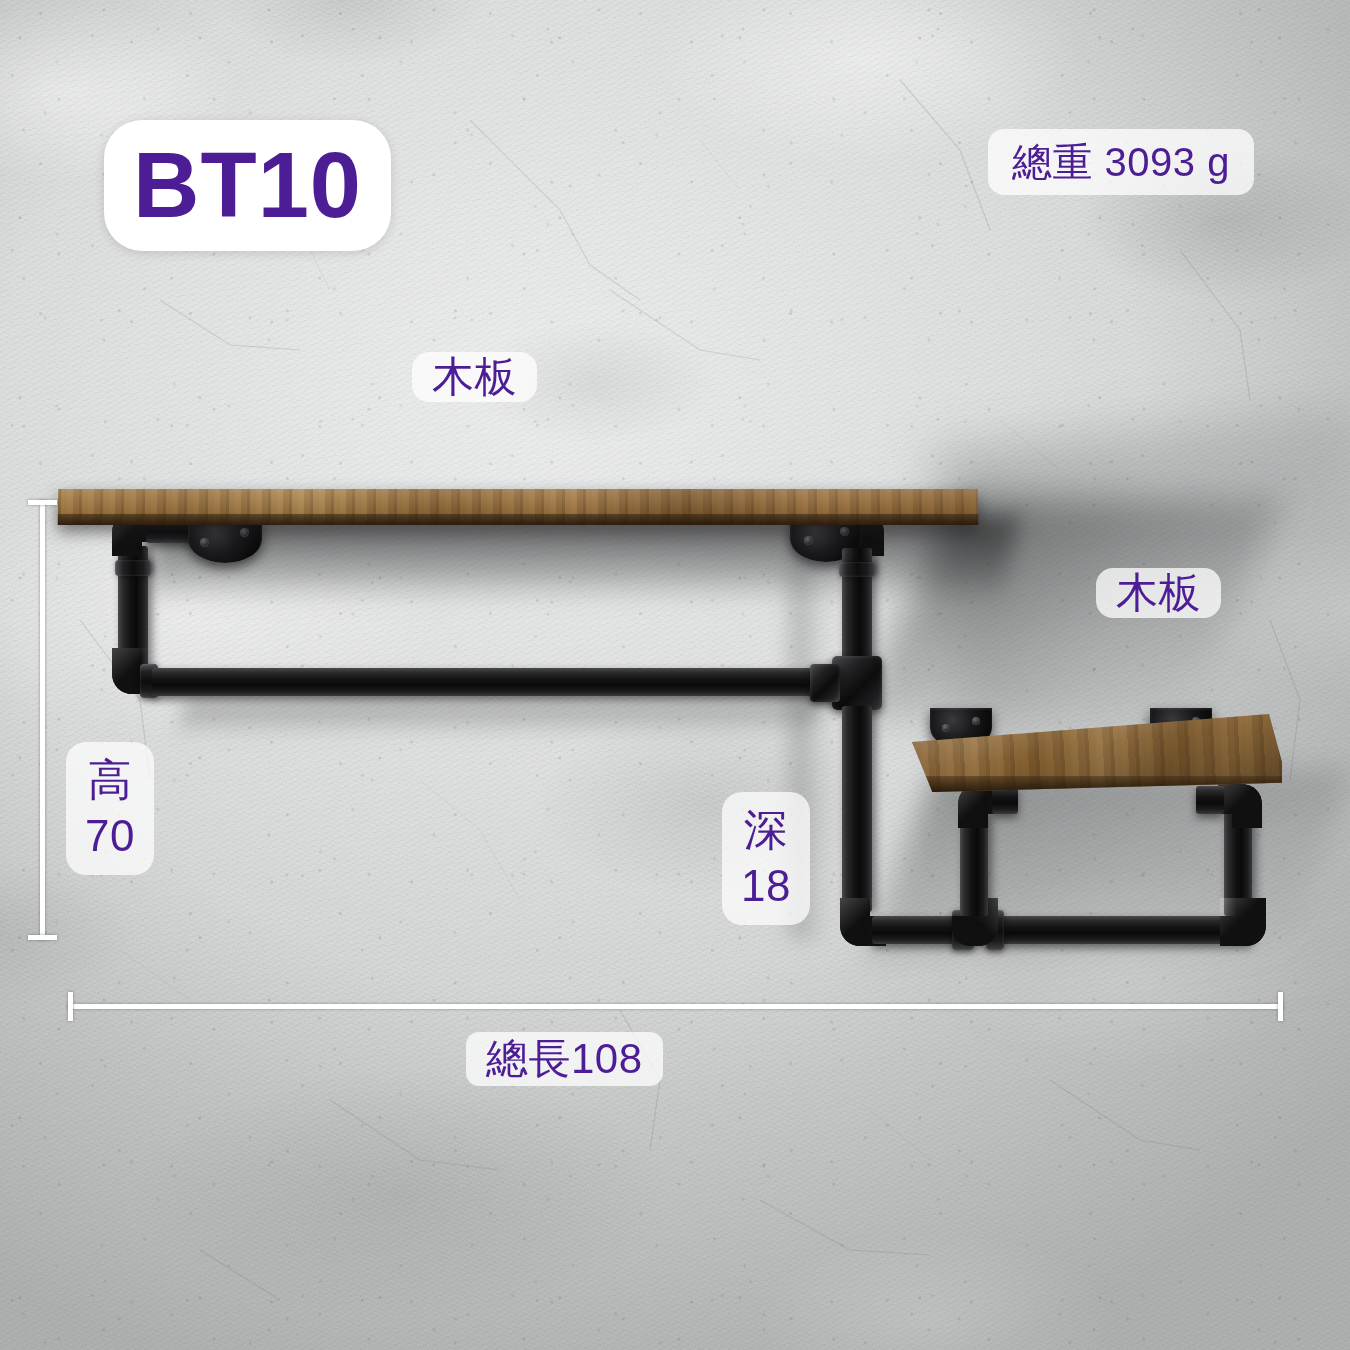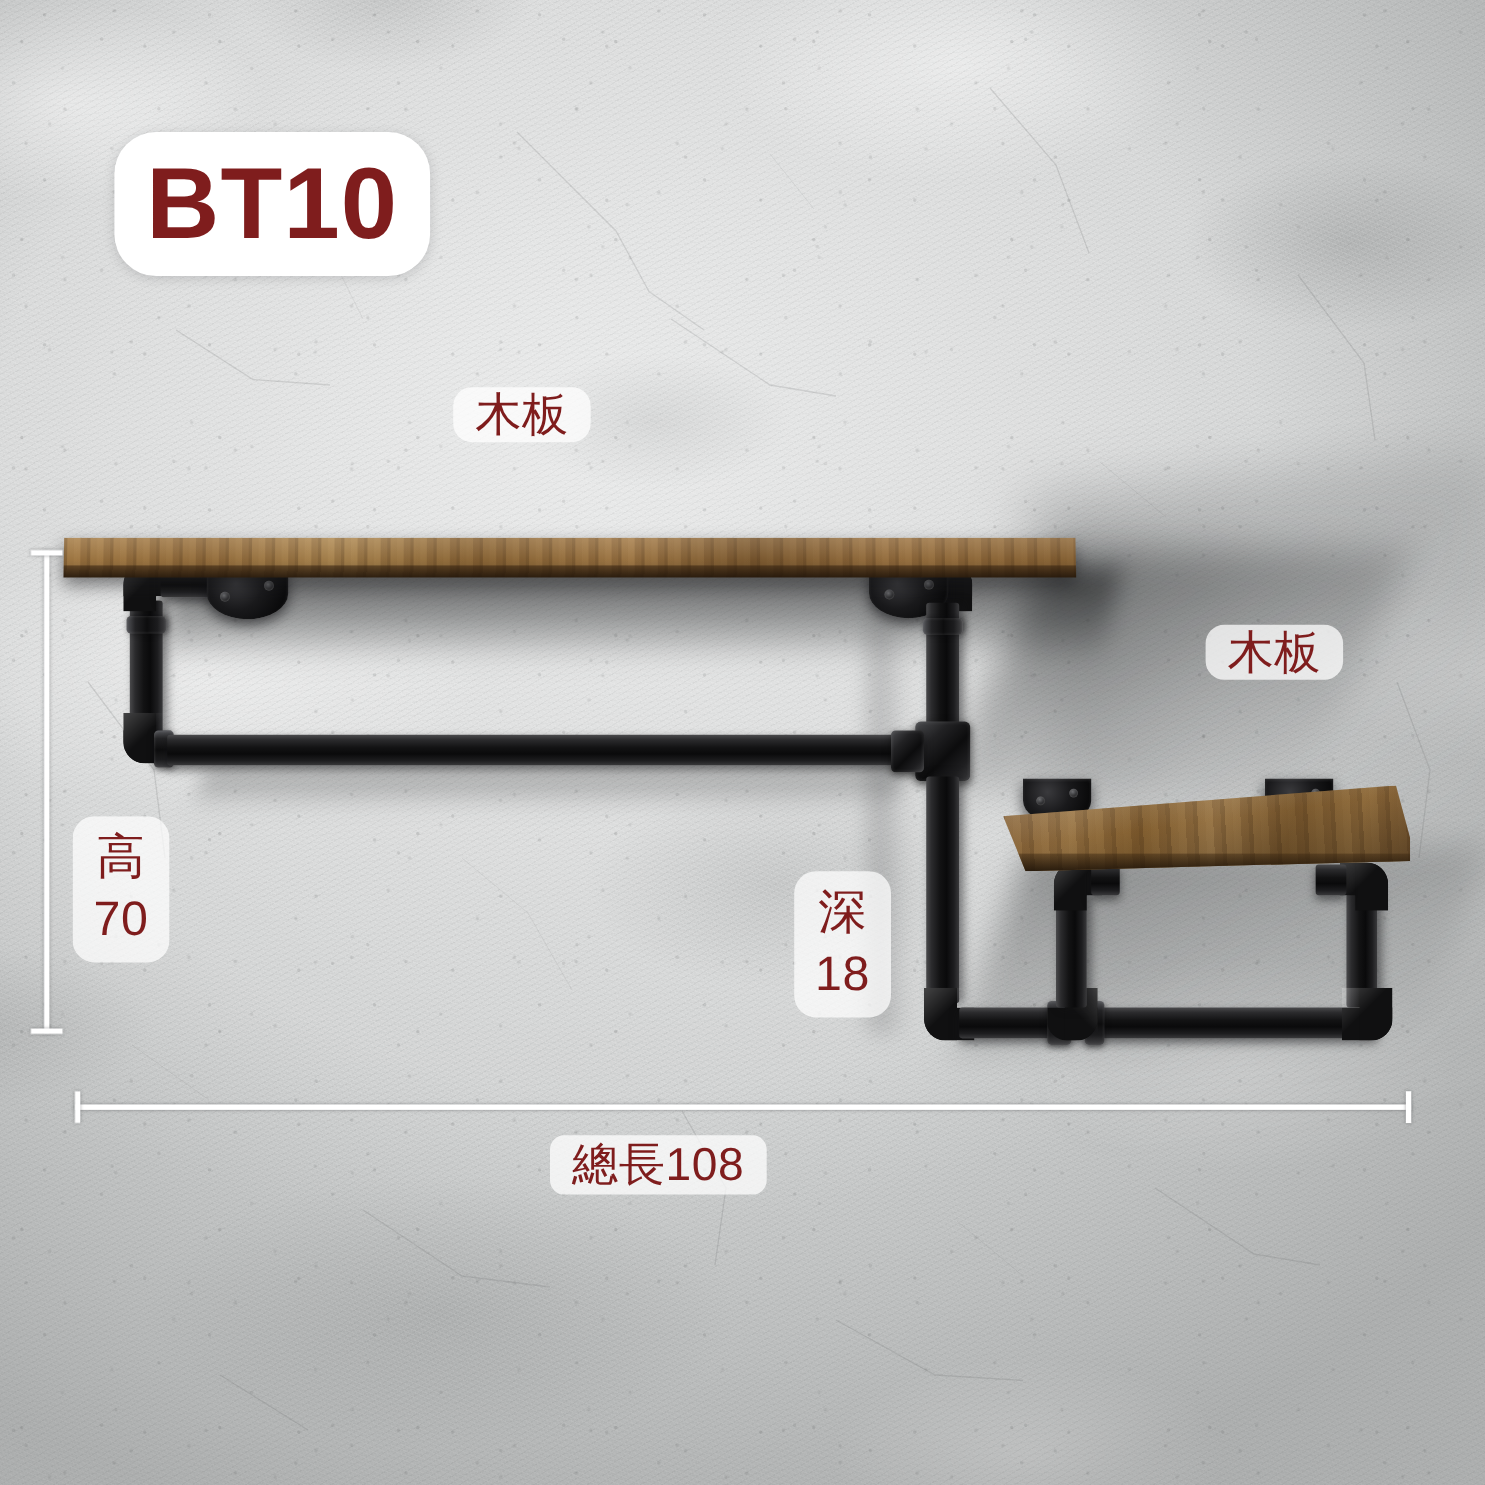--- a/index.html
+++ b/index.html
@@ -199,21 +199,21 @@
   }
 
   
   .dim{position:absolute;background:#ffffff;box-shadow:0 0 3px rgba(70,72,74,.55);}
   .dim-cap{position:absolute;background:#ffffff;box-shadow:0 0 3px rgba(70,72,74,.55);}
 
   
   .badge{
     position:absolute;
     display:flex;align-items:center;justify-content:center;
-    color:#7f1d1d;
+    color:#4c1d95;
     background:rgba(255,255,255,.74);
     border-radius:18px;
     white-space:nowrap;
     letter-spacing:.5px;
     line-height:1.05;
   }
   .badge.stack{flex-direction:row;background:transparent;border-radius:0;gap:0;align-items:center;}
   .badge.stack > span{
     background:rgba(255,255,255,.74);
     border-radius:16px;
@@ -243,21 +243,21 @@
   #badge-wood30{left:1096px;top:568px;font-size:42px;}
   #badge-wood30 .l1{padding:3px 20px;border-radius:17px;}
   #badge-wood30 .l2{padding:3px 16px;border-radius:17px;margin-top:-2px;}
 
   #badge-height{left:66px;top:742px;width:72px;font-size:44px;border-radius:20px;padding:10px 8px;}
   #badge-height span{line-height:1.28;}
 
   #badge-depth{left:722px;top:792px;width:72px;font-size:44px;border-radius:20px;padding:10px 8px;}
   #badge-depth span{line-height:1.28;}
 
-  #badge-length{left:466px;top:1032px;padding:5px 20px;font-size:42px;border-radius:13px;margin-left:34px;}
+  #badge-length{left:466px;top:1032px;padding:5px 20px;font-size:42px;border-radius:13px;}
 </style>
 </head>
 <body>
 
 <div id="stage">
 
   <div class="wall">
     <div class="wall-base"></div>
     <div class="wall-mottle"></div>
     <div class="wall-grain"></div>
@@ -384,20 +384,23 @@
   <div class="dim-cap" style="left:28px;top:935px;width:29px;height:5px;"></div>
 
   <div class="dim" style="left:68px;top:1004px;width:1215px;height:5px;"></div>
   <div class="dim-cap" style="left:68px;top:992px;width:5px;height:29px;"></div>
   <div class="dim-cap" style="left:1278px;top:992px;width:5px;height:29px;"></div>
 
   <div class="badge" id="badge-title">
     <span>BT10</span>
   </div>
 
+  <div class="badge" id="badge-weight">
+    <span>總重 3093 g</span>
+  </div>
 
   <div class="badge stack" id="badge-wood80">
     <span class="l1">木板</span>
   </div>
 
   <div class="badge stack" id="badge-wood30">
     <span class="l1">木板</span>
   </div>
 
   <div class="badge solidcol" id="badge-height">

